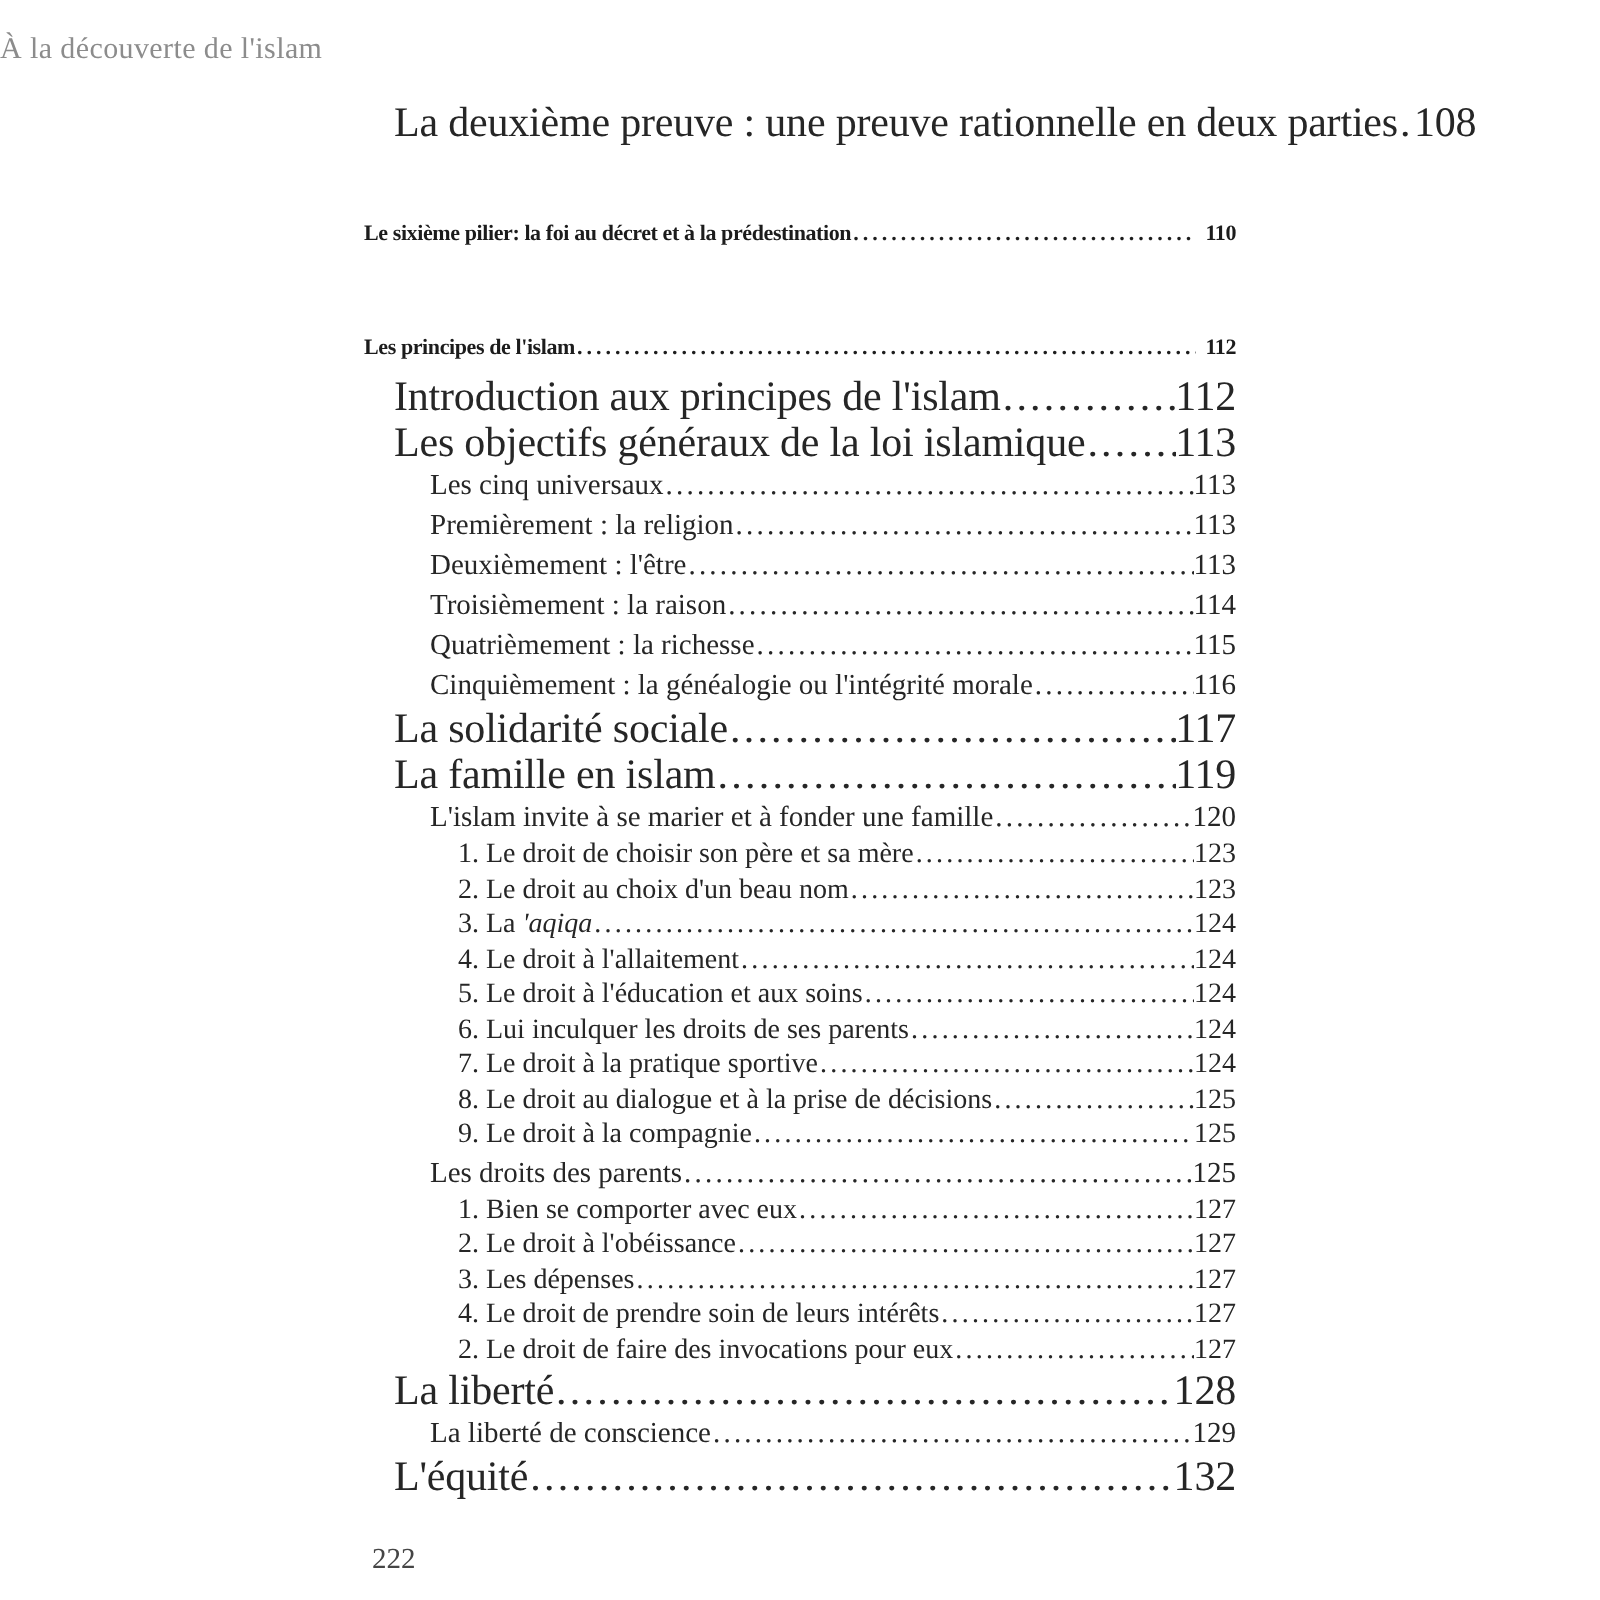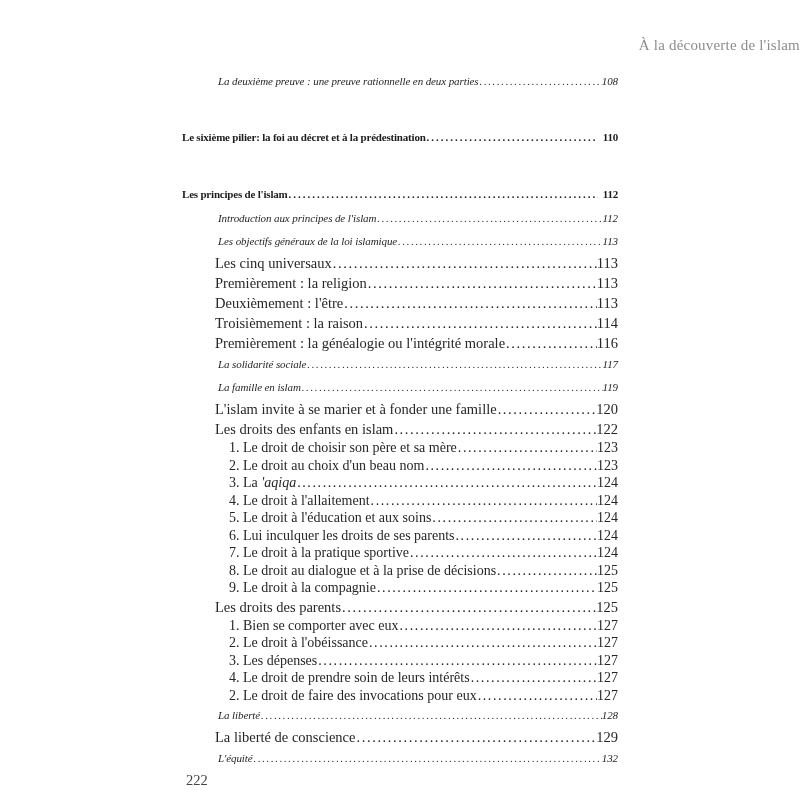--- a/index.html
+++ b/index.html
@@ -10,22 +10,22 @@
   .page {
     position: relative;
     width: 800px;
     height: 800px;
     background: #ffffff;
     font-family: "Liberation Serif", serif;
     color: #262626;
     overflow: hidden;
   }
   .running-header {
-    padding-top: 36px;
-    text-align: right;
+    padding-top: 16px;
+    text-align: left;
     font-size: 15px;
     line-height: 18px;
     color: #8c8c8c;
     letter-spacing: 0.2px;
   }
   .toc {
     width: 436px;
     margin: 16px auto 0 auto;
   }
   .entry {
@@ -49,25 +49,24 @@
     font-size: 11px;
     font-weight: bold;
     line-height: 25px;
     letter-spacing: -0.2px;
     color: #1c1c1c;
     margin-top: 32px;
   }
   .lvl0 .pg { padding-left: 5px; text-align: right; }
   .lvl0 .dots::after { letter-spacing: 2px; }
   .lvl1 {
-    font-size: 11px;
+    font-size: 21px;
     line-height: 23px;
     letter-spacing: -0.1px;
-    margin-left: 36px;
-    font-style: italic;
+    margin-left: 15px;
   }
   .lvl2 {
     font-size: 14.5px;
     line-height: 20px;
     margin-left: 33px;
   }
   .lvl3 {
     font-size: 14px;
     line-height: 17.5px;
     margin-left: 47px;
@@ -127,43 +126,43 @@
         <span class="label">Deuxièmement : l'être</span>
         <span class="dots"></span>
         <span class="pg">113</span>
       </div>
       <div class="entry lvl2">
         <span class="label">Troisièmement : la raison</span>
         <span class="dots"></span>
         <span class="pg">114</span>
       </div>
       <div class="entry lvl2">
-        <span class="label">Premièrement : la généalogie ou l'intégrité morale</span>
+        <span class="label">Quatrièmement : la richesse</span>
+        <span class="dots"></span>
+        <span class="pg">115</span>
+      </div>
+      <div class="entry lvl2">
+        <span class="label">Cinquièmement : la généalogie ou l'intégrité morale</span>
         <span class="dots"></span>
         <span class="pg">116</span>
       </div>
       <div class="entry lvl1">
         <span class="label">La solidarité sociale</span>
         <span class="dots"></span>
         <span class="pg">117</span>
       </div>
       <div class="entry lvl1">
         <span class="label">La famille en islam</span>
         <span class="dots"></span>
         <span class="pg">119</span>
       </div>
       <div class="entry lvl2">
         <span class="label">L'islam invite à se marier et à fonder une famille</span>
         <span class="dots"></span>
         <span class="pg">120</span>
-      </div>
-      <div class="entry lvl2">
-        <span class="label">Les droits des enfants en islam</span>
-        <span class="dots"></span>
-        <span class="pg">122</span>
       </div>
       <div class="entry lvl3">
         <span class="label">1. Le droit de choisir son père et sa mère</span>
         <span class="dots"></span>
         <span class="pg">123</span>
       </div>
       <div class="entry lvl3">
         <span class="label">2. Le droit au choix d'un beau nom</span>
         <span class="dots"></span>
         <span class="pg">123</span>

